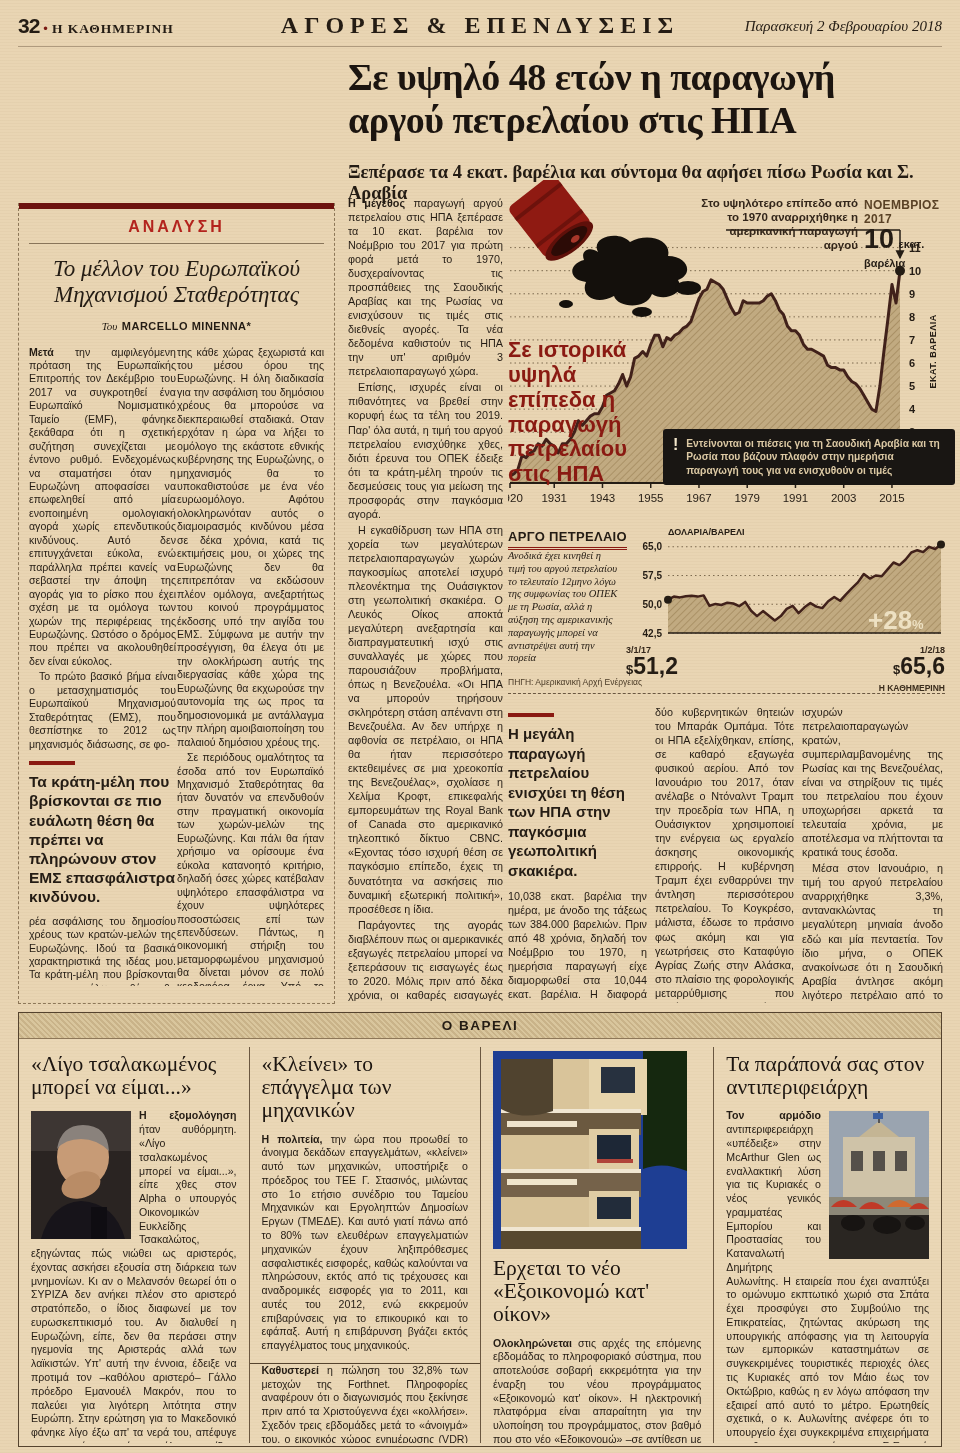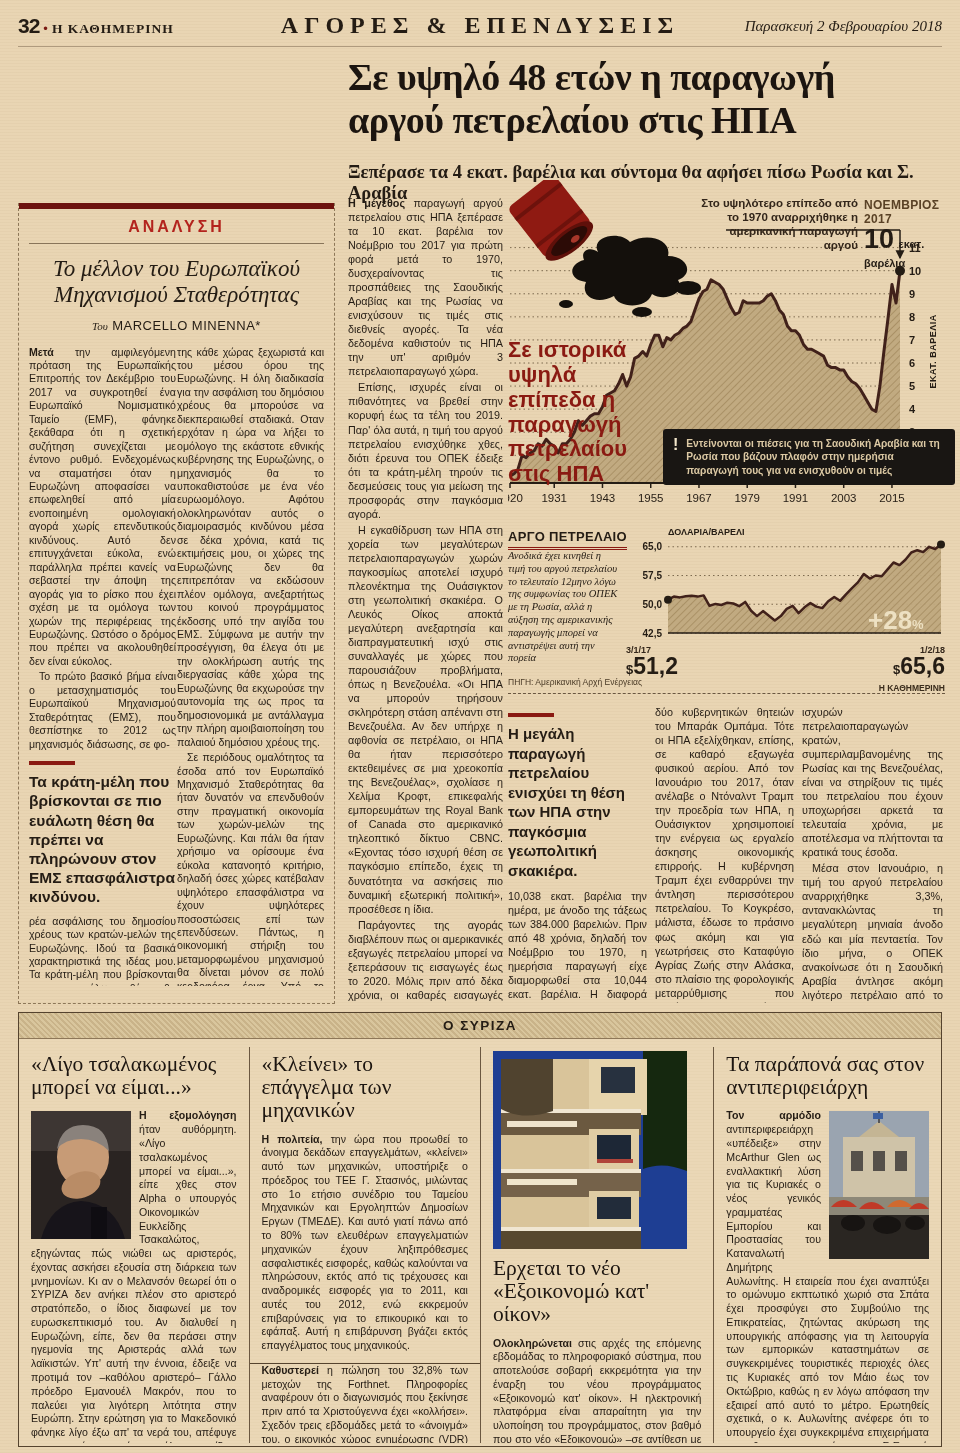--- a/index.html
+++ b/index.html
@@ -22,21 +22,21 @@
   
   .analysis{position:absolute;left:18px;top:203px;width:315px;height:800px;
             border:1px dashed #8d7758;border-top:none;overflow:hidden;}
   .an-bar{height:7px;background:#6d120e;margin:-1px -1px 0 -1px;}
   .an-kicker{text-align:center;color:#b3231d;font-weight:bold;font-size:16px;letter-spacing:3px;
              padding:9px 0 7px;border-bottom:1px solid rgba(60,40,20,.55);margin:0 10px;}
   .an-title{font-family:"Liberation Serif",serif;font-style:italic;font-size:23px;line-height:1.12;
             text-align:center;padding:12px 14px 8px;}
   .an-byline{text-align:center;padding-bottom:10px;}
   .an-byprefix{font-family:"Liberation Serif",serif;font-style:italic;font-size:11px;}
-  .an-byname{font-size:13px;font-weight:normal;letter-spacing:.5px;}
+  .an-byname{font-size:11px;font-weight:bold;letter-spacing:.5px;}
   .an-cols{display:flex;gap:1px;padding:2px 10px;height:640px;overflow:hidden;}
   .an-col{width:50%;font-size:10.6px;line-height:1.27;text-align:justify;overflow:hidden;}
   .an-col p{margin:0 0 2px 0;}
   .pq-rule{width:46px;height:4px;background:#8a1a12;margin:10px 0 7px;}
   .an-pq{font-weight:bold;font-size:15.5px;line-height:1.24;text-align:left;margin-bottom:8px;}
   .indent{text-indent:10px;}
 
   
   .headline{position:absolute;left:348px;top:56px;width:575px;font-family:"Liberation Serif",serif;
             font-weight:bold;font-size:38px;line-height:1.12;letter-spacing:-0.5px;color:#1c1510;}
@@ -289,21 +289,21 @@
     <p>δύο κυβερνητικών θητειών του Μπαράκ Ομπάμα. Τότε οι ΗΠΑ εξελίχθηκαν, επίσης, σε καθαρό εξαγωγέα φυσικού αερίου. Από τον Ιανουάριο του 2017, όταν ανέλαβε ο Ντόναλντ Τραμπ την προεδρία των ΗΠΑ, η Ουάσιγκτον χρησιμοποιεί την ενέργεια ως εργαλείο άσκησης οικονομικής επιρροής. Η κυβέρνηση Τραμπ έχει ενθαρρύνει την άντληση περισσότερου πετρελαίου. Το Κογκρέσο, μάλιστα, έδωσε το πράσινο φως ακόμη και για γεωτρήσεις στο Καταφύγιο Αγρίας Ζωής στην Αλάσκα, στο πλαίσιο της φορολογικής μεταρρύθμισης που ψηφίστηκε τον Δεκέμβριο του 2017.</p>
 
   </div>
   <div class="mcol" id="mcol4">
     <p>ισχυρών πετρελαιοπαραγωγών κρατών, συμπεριλαμβανομένης της Ρωσίας και της Βενεζουέλας, είναι να στηρίξουν τις τιμές του πετρελαίου που έχουν υποχωρήσει αρκετά τα τελευταία χρόνια, με αποτέλεσμα να πλήττονται τα κρατικά τους έσοδα.</p>
     <p class="indent">Μέσα στον Ιανουάριο, η τιμή του αργού πετρελαίου αναρριχήθηκε 3,3%, αντανακλώντας τη μεγαλύτερη μηνιαία άνοδο εδώ και μία πενταετία. Τον ίδιο μήνα, ο ΟΠΕΚ ανακοίνωσε ότι η Σαουδική Αραβία άντλησε ακόμη λιγότερο πετρέλαιο από το όριο που είχε συμφωνηθεί την τελευταία φορά, αντικατοπτρίζοντας την αποφασιστικότητα του βασιλείου να στηρίξει τις τιμές. Χθες η τιμή του αργού ενισχύθηκε κατά 1,24%, στα 65,53 δολάρια το βαρέλι. Μέσα στην εβδομάδα έφθασε στο υψηλότερο επίπεδο από τον Μάιο του 2015.</p>
   </div>
 
   <div class="dektis">
     <div class="dk-bar">
-        <span>Ο ΣΥΡΙΖΑ</span>
+        <span>Ο ΒΑΡΕΛΙ</span>
       </div>
     <div class="dk-cols">
 
       <div class="dk-col" id="dkA">
         <div class="dk-h serif">«Λίγο τσαλακωμένος μπορεί να είμαι...»</div>
         <div class="dk-t">
           <span class="ph phA" style="display:block;">
             <svg width="100" height="128">
               <rect width="100" height="128" fill="#2a2422"></rect>
               <rect x="0" y="0" width="100" height="40" fill="#3d3633"></rect>

